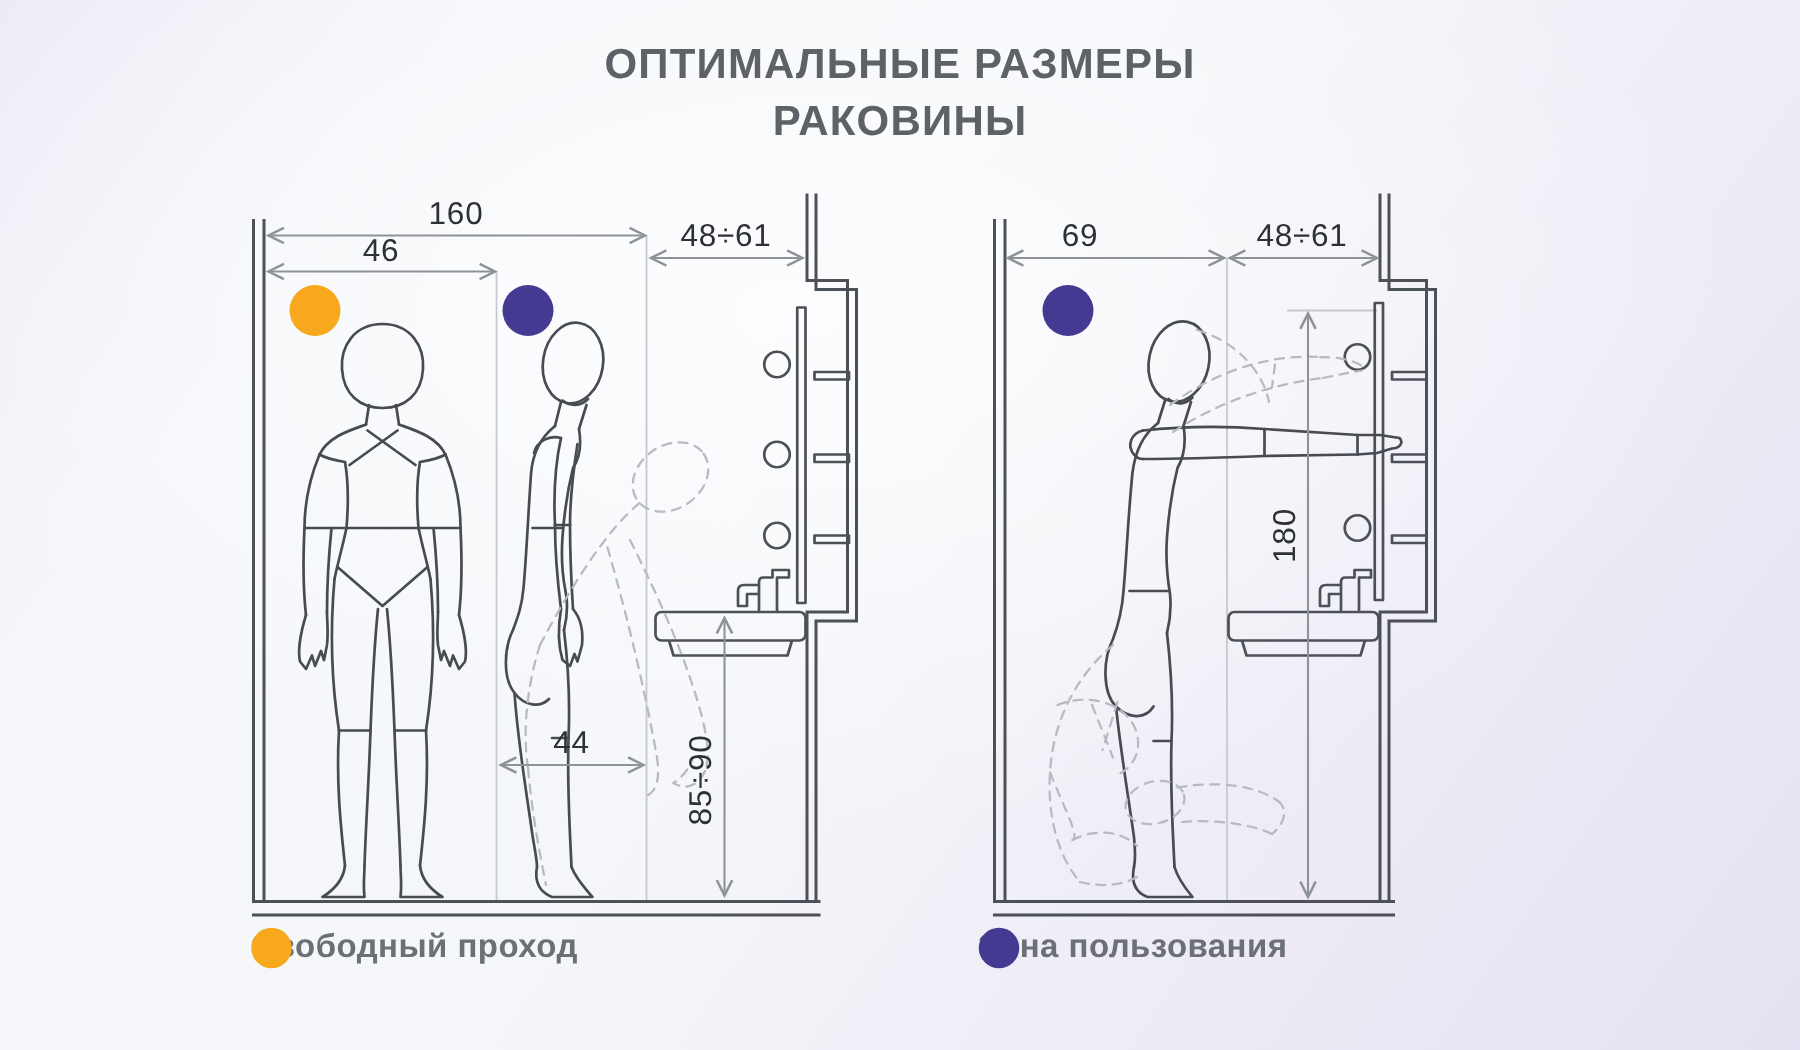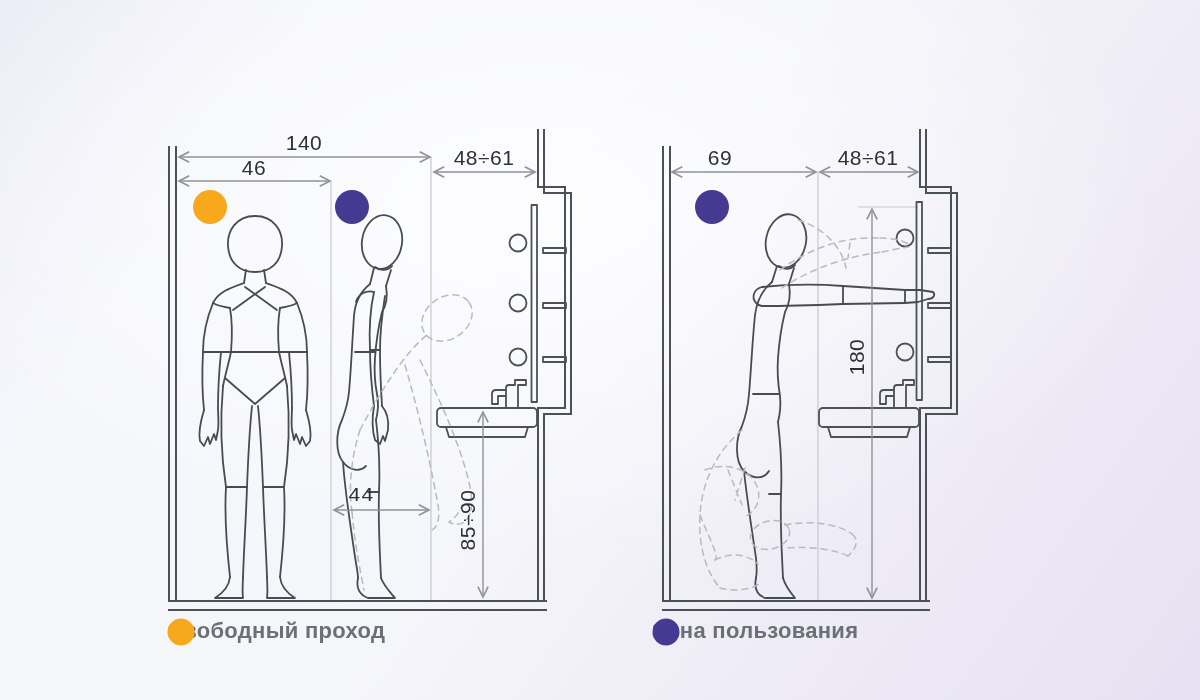--- a/index.html
+++ b/index.html
@@ -41,20 +41,21 @@
   .legend-item .dot-svg{display:block;margin-right:14px;}
   .legend-label{font-size:22px;font-weight:bold;color:#6b7075;letter-spacing:.3px;white-space:nowrap;}
   #legend-free{left:167px;}
   #legend-zone{left:652px;}
 </style>
 </head>
 <body>
 
 <div class="stage">
 
+  <h1 class="title"><span>ОПТИМАЛЬНЫЕ РАЗМЕРЫ</span><br><span>РАКОВИНЫ</span></h1>
 
   <svg width="1200" height="700" viewBox="0 0 1200 700">
     <defs>
       <marker id="ah" viewBox="0 0 12 12" refX="10" refY="6" markerWidth="11" markerHeight="11" orient="auto-start-reverse">
         <path d="M2,2 L10,6 L2,10" fill="none" stroke="#8e939a" stroke-width="1.3"></path>
       </marker>
     </defs>
 
     <g>
 
@@ -242,24 +243,24 @@
       </g>
 
       <g class="dimline">
         <path d="M672,172 H816" marker-start="url(#ah)" marker-end="url(#ah)"></path>
         <path d="M820,172 H918" marker-start="url(#ah)" marker-end="url(#ah)"></path>
         <path d="M872,209 V598" marker-start="url(#ah)" marker-end="url(#ah)"></path>
       </g>
     </g>
   </svg>
 
-  <span class="dim" style="left:304px;top:131px;">140</span>
+  <span class="dim" style="left:304px;top:131px;">160</span>
   <span class="dim" style="left:254px;top:156px;">46</span>
   <span class="dim" style="left:484px;top:146px;">48÷61</span>
-  <span class="dim" style="left:361px;top:484px;font-family:Liberation Mono, monospace;">44</span>
+  <span class="dim" style="left:381px;top:484px;">44</span>
   <span class="dim vert" style="left:468px;top:520px;">85÷90</span>
   <span class="dim" style="left:720px;top:146px;">69</span>
   <span class="dim" style="left:868px;top:146px;">48÷61</span>
   <span class="dim vert" style="left:857px;top:357px;">180</span>
 
   <div class="legend">
     <div class="legend-item" id="legend-free">
       <svg class="dot-svg" width="28" height="28">
         <circle cx="14" cy="14" r="13.5" stroke="none" fill="#F7A81D"></circle>
       </svg>

